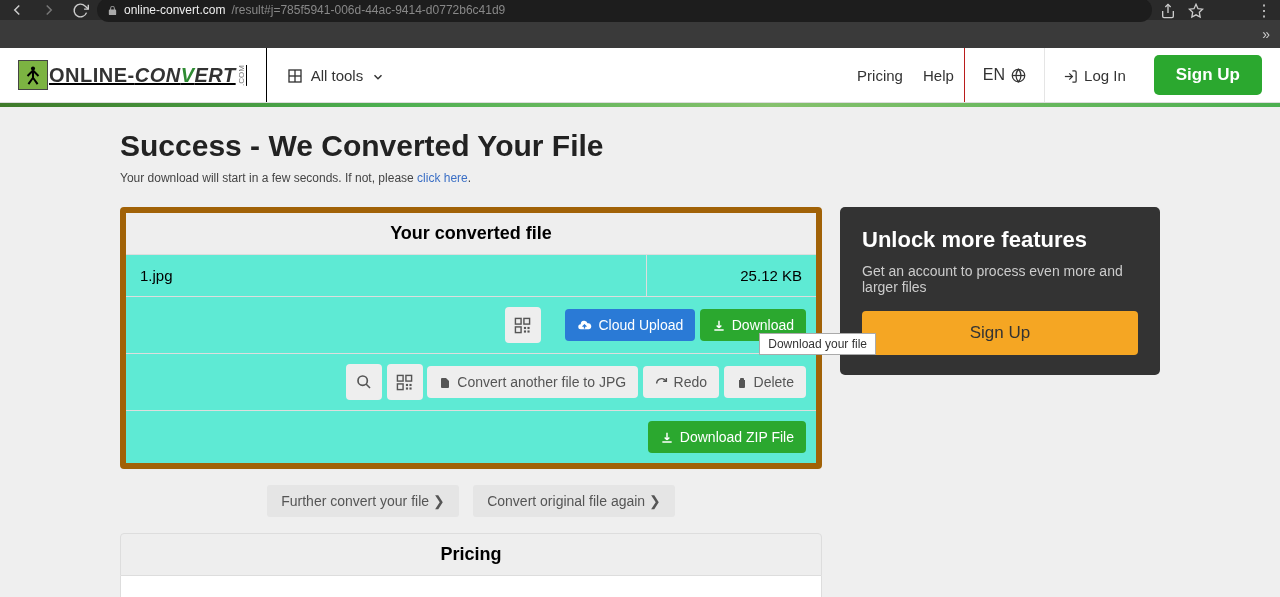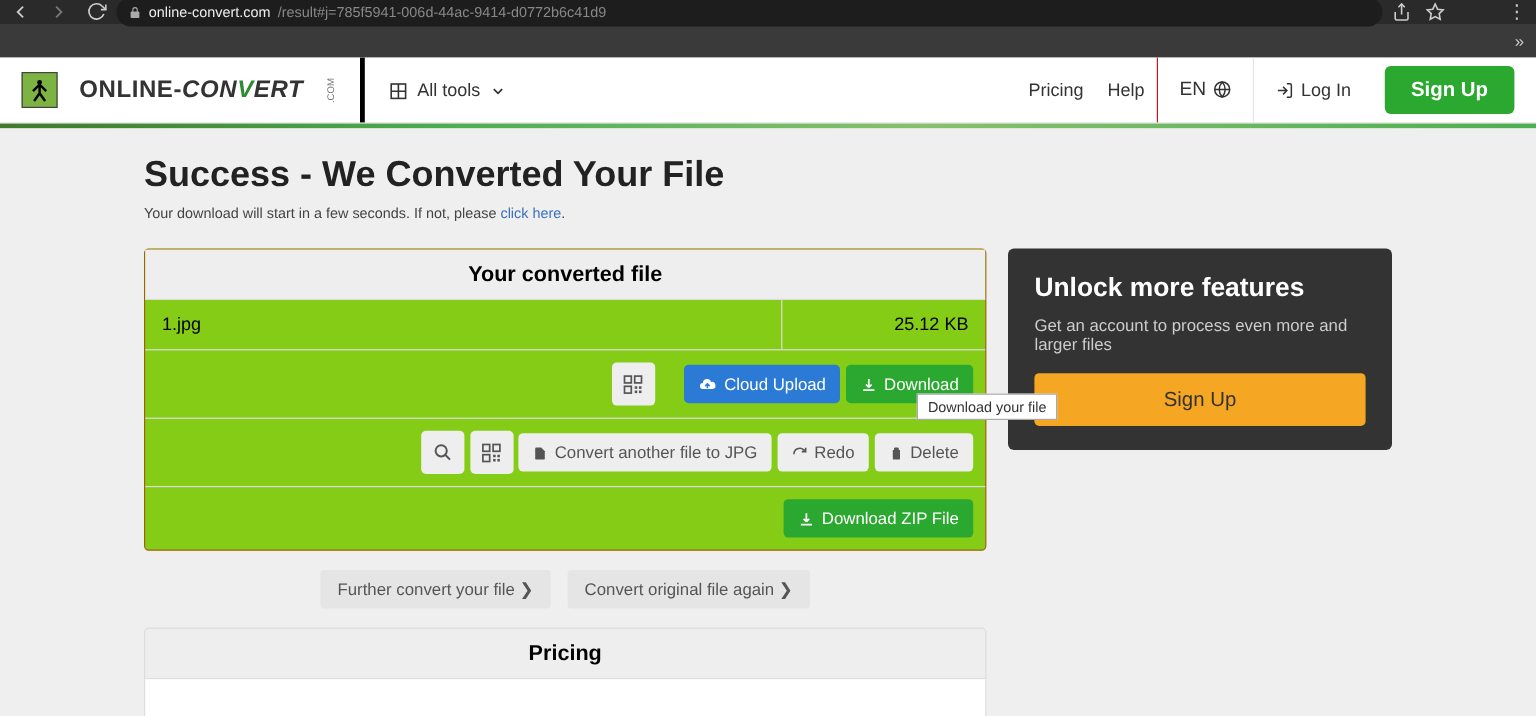--- a/index.html
+++ b/index.html
@@ -12,45 +12,45 @@
   .url-bar { flex:1; background:#1d1d1d; border-radius:14px; height:24px; display:flex; align-items:center; padding:0 10px; color:#ccc; font-size:12px; gap:6px;}
   .url-dim { color:#888; }
   .url-host { color:#eee; }
   .bar-right { display:flex; gap:12px; color:#bbb; align-items:center; }
   .secondary-bar { background:#3a3a3a; height:28px; display:flex; justify-content:flex-end; align-items:center; padding-right:10px;}
   .kebab { color:#ccc; font-size:16px; }
   .chevron2 { color:#ccc; font-size:14px; }
   
   
   .site-header { background:#fff; height:55px; display:flex; align-items:center; border-bottom:1px solid #ddd; padding:0 18px 0 18px;}
-  .logo-box { display:flex; align-items:center; gap:18px; padding-right:20px;}
+  .logo-box { display:flex; align-items:center; gap:1px; padding-right:20px;text-decoration:underline;}
   .logo-square { width:30px; height:30px; background:#7cb342; display:flex; align-items:center; justify-content:center; border:1px solid #444;}
   .logo-person { color:#000; font-size:18px; }
   .logo-text { font-family: "Arial Black", Arial, sans-serif; font-size:20px; font-weight:700; color:#333; letter-spacing:0.5px;}
   .logo-text .convert { font-style:italic;}
   .logo-text .v { color:#2e8b32;}
   .logo-com { font-size:8px; color:#777; writing-mode:vertical-rl; transform:rotate(180deg); display:inline-block;}
-  .all-tools { display:flex; align-items:center; gap:8px; color:#333; font-size:15px; padding:0 20px; border-left:4px solid #000000; height:100%;}
+  .all-tools { display:flex; align-items:center; gap:8px; color:#333; font-size:15px; padding:0 20px; border-left:1px solid #000000; height:100%;}
   .spacer { flex:1;}
   .hdr-link { color:#333; font-size:15px; padding:0 10px; cursor:pointer;}
   .lang { display:flex; align-items:center; gap:6px; padding:0 18px; border-left:1px solid #b91c1c; border-right:1px solid #e5e5e5; height:100%; color:#333;}
   .login { display:flex; align-items:center; gap:6px; padding:0 18px; color:#333; font-size:15px;}
   .signup-btn { background:#2ba82f; color:#fff; border:none; border-radius:5px; padding:10px 22px; font-size:17px; font-weight:600; cursor:pointer; margin-left:10px;}
   .green-stripe { height:4px; background:linear-gradient(90deg,#3f7a2a 0%,#4caf50 30%,#86c16d 60%,#4caf50 100%);}
   
   
   .page { background:#efefef; padding:22px 0 40px 0; min-height:480px;}
   .container { width:1040px; margin:0 auto; display:flex; gap:18px; align-items:flex-start;}
   .left-col { flex:1;}
   .right-col { width:320px;}
   h1 { font-size:30px; font-weight:700; margin-bottom:8px; color:#222;}
   .subhead { font-size:12px; color:#444; margin-bottom:22px;}
   .subhead a { color:#3b6fc5; text-decoration:none; cursor:pointer;}
   
-  .panel { background:#84cc16; border:1px solid #a16207; border-radius:4px;}
+  .panel { background:#5eead4; border:6px solid #a16207; border-radius:4px;}
   .panel-header { background:#eee; border-bottom:1px solid #ddd; text-align:center; padding:10px; font-size:18px; font-weight:600;}
   .file-row { display:flex; border-bottom:1px solid #ddd;}
   .file-name-cell { flex:1; padding:12px 14px; font-size:15px;}
   .file-size-cell { width:170px; padding:12px 14px; text-align:right; font-size:15px; border-left:1px solid #ddd;}
   .actions-row { padding:10px; text-align:right; border-bottom:1px solid #ddd; position:relative;}
   .actions-row2 { padding:10px; text-align:right; border-bottom:1px solid #ddd;}
   .actions-row3 { padding:10px; text-align:right;}
   
   .btn { display:inline-flex; align-items:center; gap:6px; border:none; border-radius:4px; padding:8px 12px; font-size:14px; cursor:pointer; vertical-align:middle;}
   .btn-gray { background:#eee; color:#555;}

